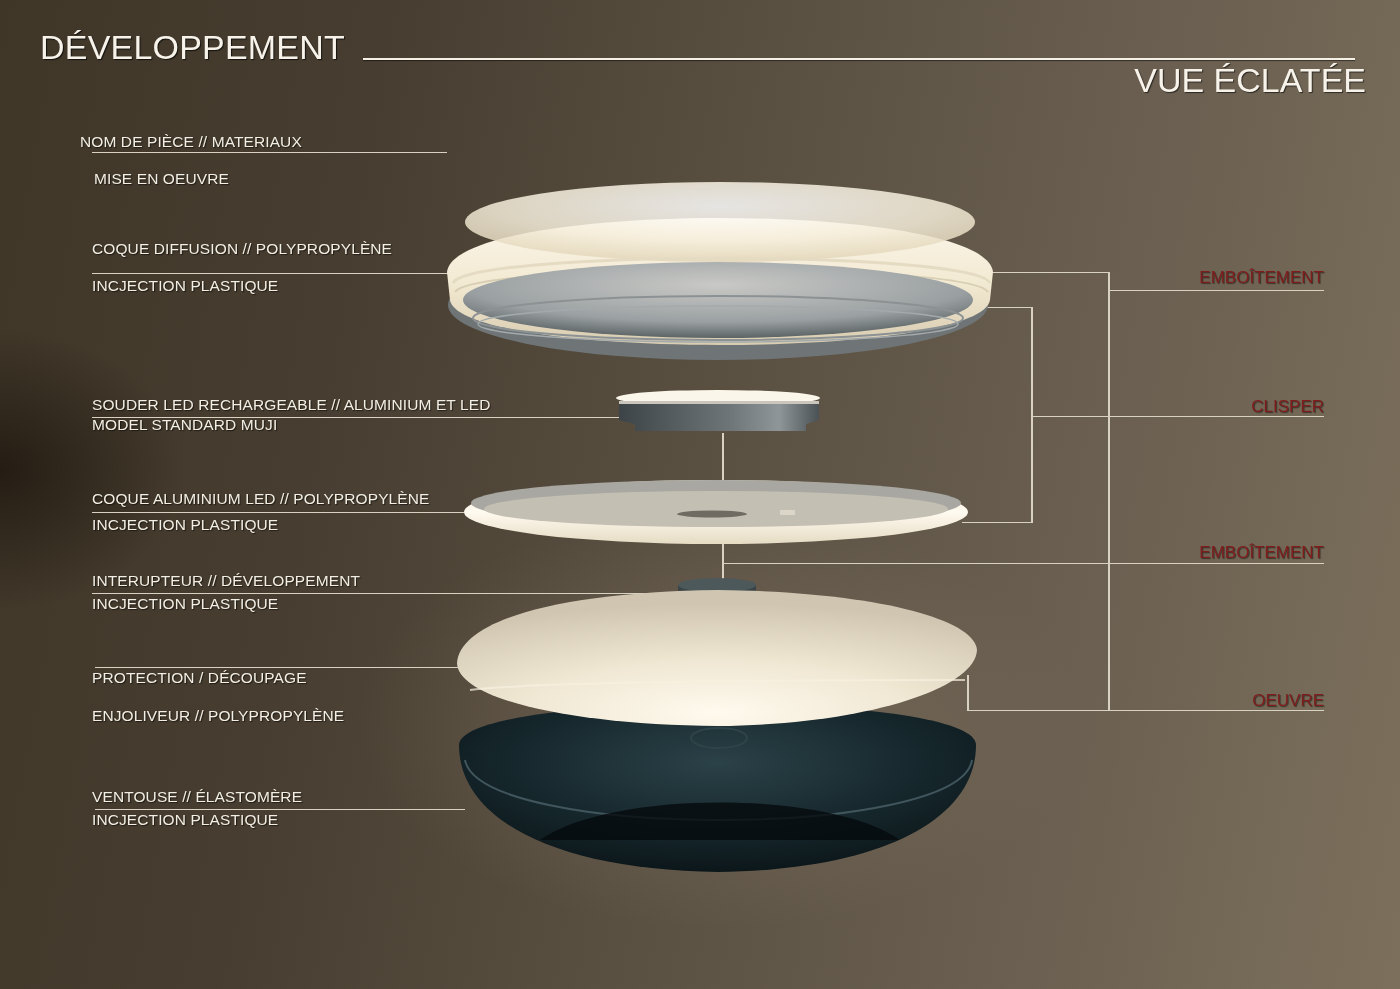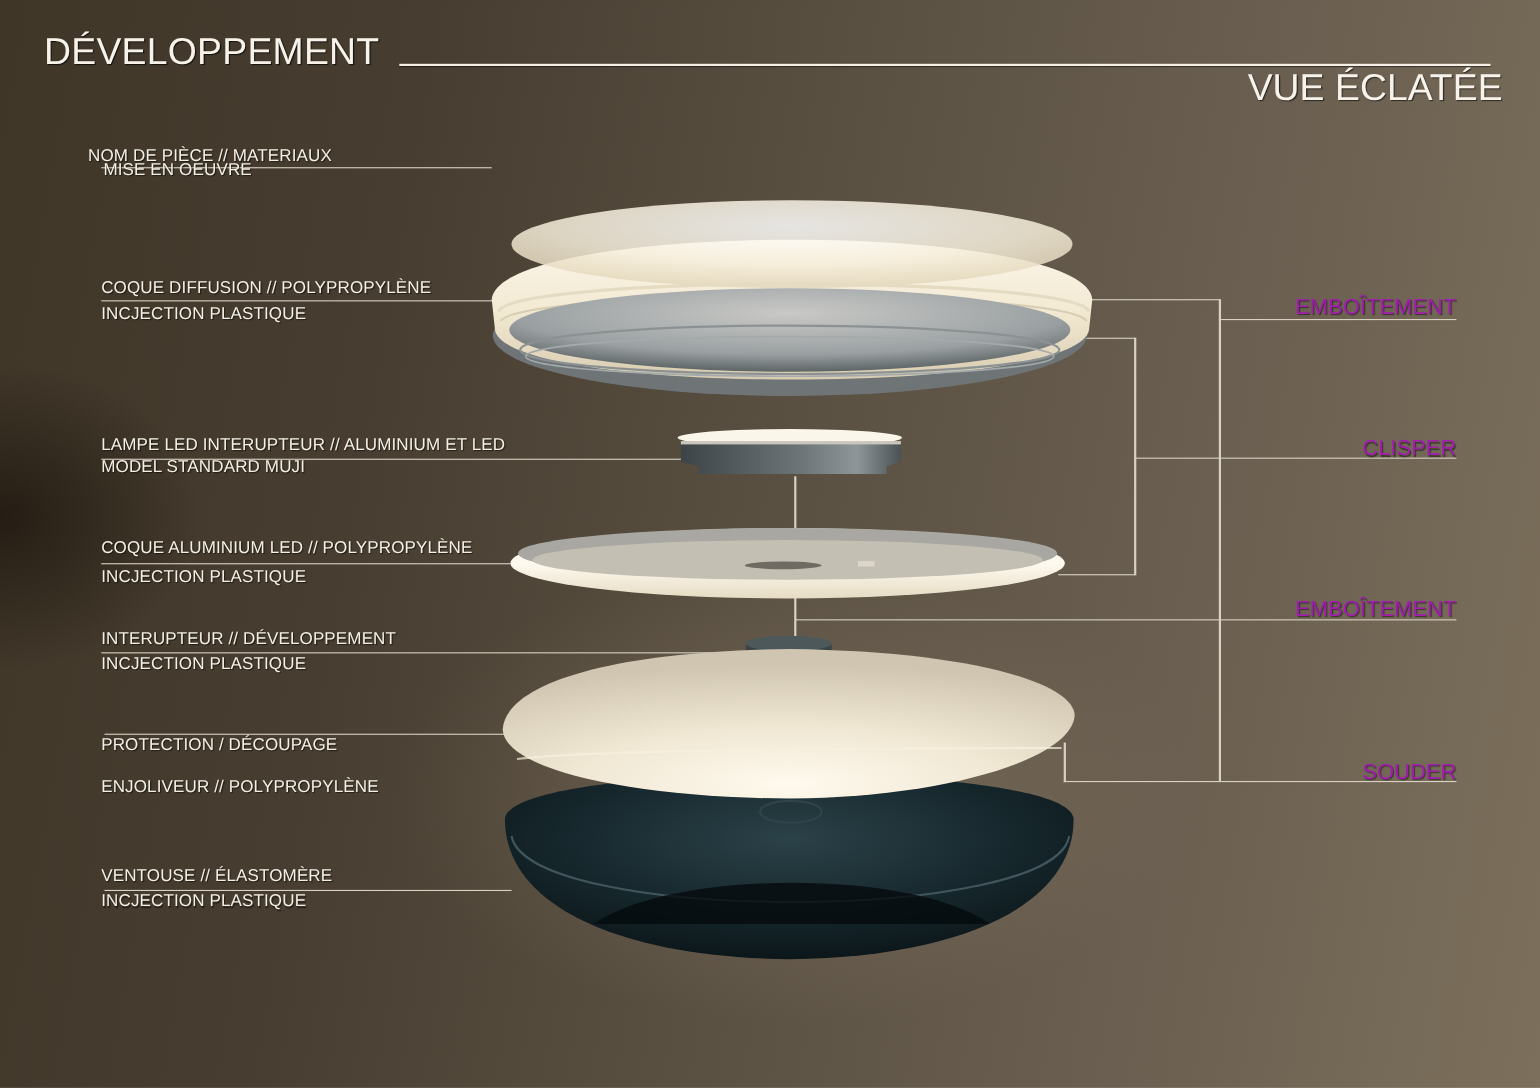--- a/index.html
+++ b/index.html
@@ -21,39 +21,39 @@
     text-shadow:1px 1px 1px rgba(0,0,0,0.6);
   }
   .title-rule {
     left:363px; top:58px; width:992px; height:2px; background:#f4f0e6;
     box-shadow:0 1px 1px rgba(0,0,0,0.5);
   }
   .lbl { color:#f3efe4; font-size:15.5px; letter-spacing:0.1px; white-space:nowrap;
     text-shadow:1px 1px 1px rgba(0,0,0,0.55); }
   .hline { height:1px; background:#d9d2c2; }
   .vline { width:1.5px; background:#d9d2c2; }
-  .rlbl { color:#a21caf; font-size:20px; text-align:right; white-space:nowrap;
+  .rlbl { color:#7f1d1d; font-size:17px; text-align:right; white-space:nowrap;
     text-shadow:1px 1px 1px rgba(0,0,0,0.5); }
 </style>
 </head>
 <body>
 
 <div class="abs title-main">DÉVELOPPEMENT</div>
 <div class="abs title-rule"></div>
 <div class="abs title-sub">VUE ÉCLATÉE</div>
 
 <div class="abs lbl" style="left:80px; top:133px;">NOM DE PIÈCE // MATERIAUX</div>
 <div class="abs hline" style="left:92px; top:152px; width:355px;"></div>
-<div class="abs lbl" style="left:94px; top:146px;">MISE EN OEUVRE</div>
+<div class="abs lbl" style="left:94px; top:170px;">MISE EN OEUVRE</div>
 
-<div class="abs lbl" style="left:92px; top:253px;text-align:right;">COQUE DIFFUSION // POLYPROPYLÈNE</div>
+<div class="abs lbl" style="left:92px; top:240px;text-align:right;">COQUE DIFFUSION // POLYPROPYLÈNE</div>
 <div class="abs hline" style="left:92px; top:273px; width:360px;"></div>
 <div class="abs lbl" style="left:92px; top:277px;">INCJECTION PLASTIQUE</div>
 
-<div class="abs lbl" style="left:92px; top:396px;">LAMPE LED INTERUPTEUR // ALUMINIUM ET LED</div>
+<div class="abs lbl" style="left:92px; top:396px;">SOUDER LED RECHARGEABLE // ALUMINIUM ET LED</div>
 <div class="abs hline" style="left:92px; top:417px; width:530px;"></div>
 <div class="abs lbl" style="left:92px; top:416px;">MODEL STANDARD MUJI</div>
 
 <div class="abs lbl" style="left:92px; top:490px;">COQUE ALUMINIUM LED // POLYPROPYLÈNE</div>
 <div class="abs hline" style="left:92px; top:512px; width:372px;"></div>
 <div class="abs lbl" style="left:92px; top:516px;">INCJECTION PLASTIQUE</div>
 
 <div class="abs lbl" style="left:92px; top:572px;">INTERUPTEUR // DÉVELOPPEMENT</div>
 <div class="abs hline" style="left:92px; top:593px; width:590px;"></div>
 <div class="abs lbl" style="left:92px; top:595px;">INCJECTION PLASTIQUE</div>
@@ -82,21 +82,21 @@
 <div class="abs hline" style="left:1108px; top:290px; width:216px;"></div>
 <div class="abs rlbl" style="right:76px; top:268px;">EMBOÎTEMENT</div>
 
 <div class="abs hline" style="left:1031px; top:416px; width:293px;"></div>
 <div class="abs rlbl" style="right:76px; top:397px;">CLISPER</div>
 
 <div class="abs hline" style="left:1108px; top:563px; width:216px;"></div>
 <div class="abs rlbl" style="right:76px; top:543px;">EMBOÎTEMENT</div>
 
 <div class="abs hline" style="left:967px; top:710px; width:357px;"></div>
-<div class="abs rlbl" style="right:76px; top:691px;">SOUDER</div>
+<div class="abs rlbl" style="right:76px; top:691px;">OEUVRE</div>
 
 <svg class="abs" style="left:0; top:0;" width="1400" height="989" viewBox="0 0 1400 989">
   <defs>
     <linearGradient id="creamBand" x1="0" y1="0" x2="0" y2="1">
       <stop offset="0" stop-color="#fbf6ea"></stop>
       <stop offset="0.5" stop-color="#f3ead3"></stop>
       <stop offset="1" stop-color="#d8ccb0"></stop>
     </linearGradient>
     <radialGradient id="creamTop" cx="0.5" cy="0.3" r="0.7">
       <stop offset="0" stop-color="#ffffff"></stop>

